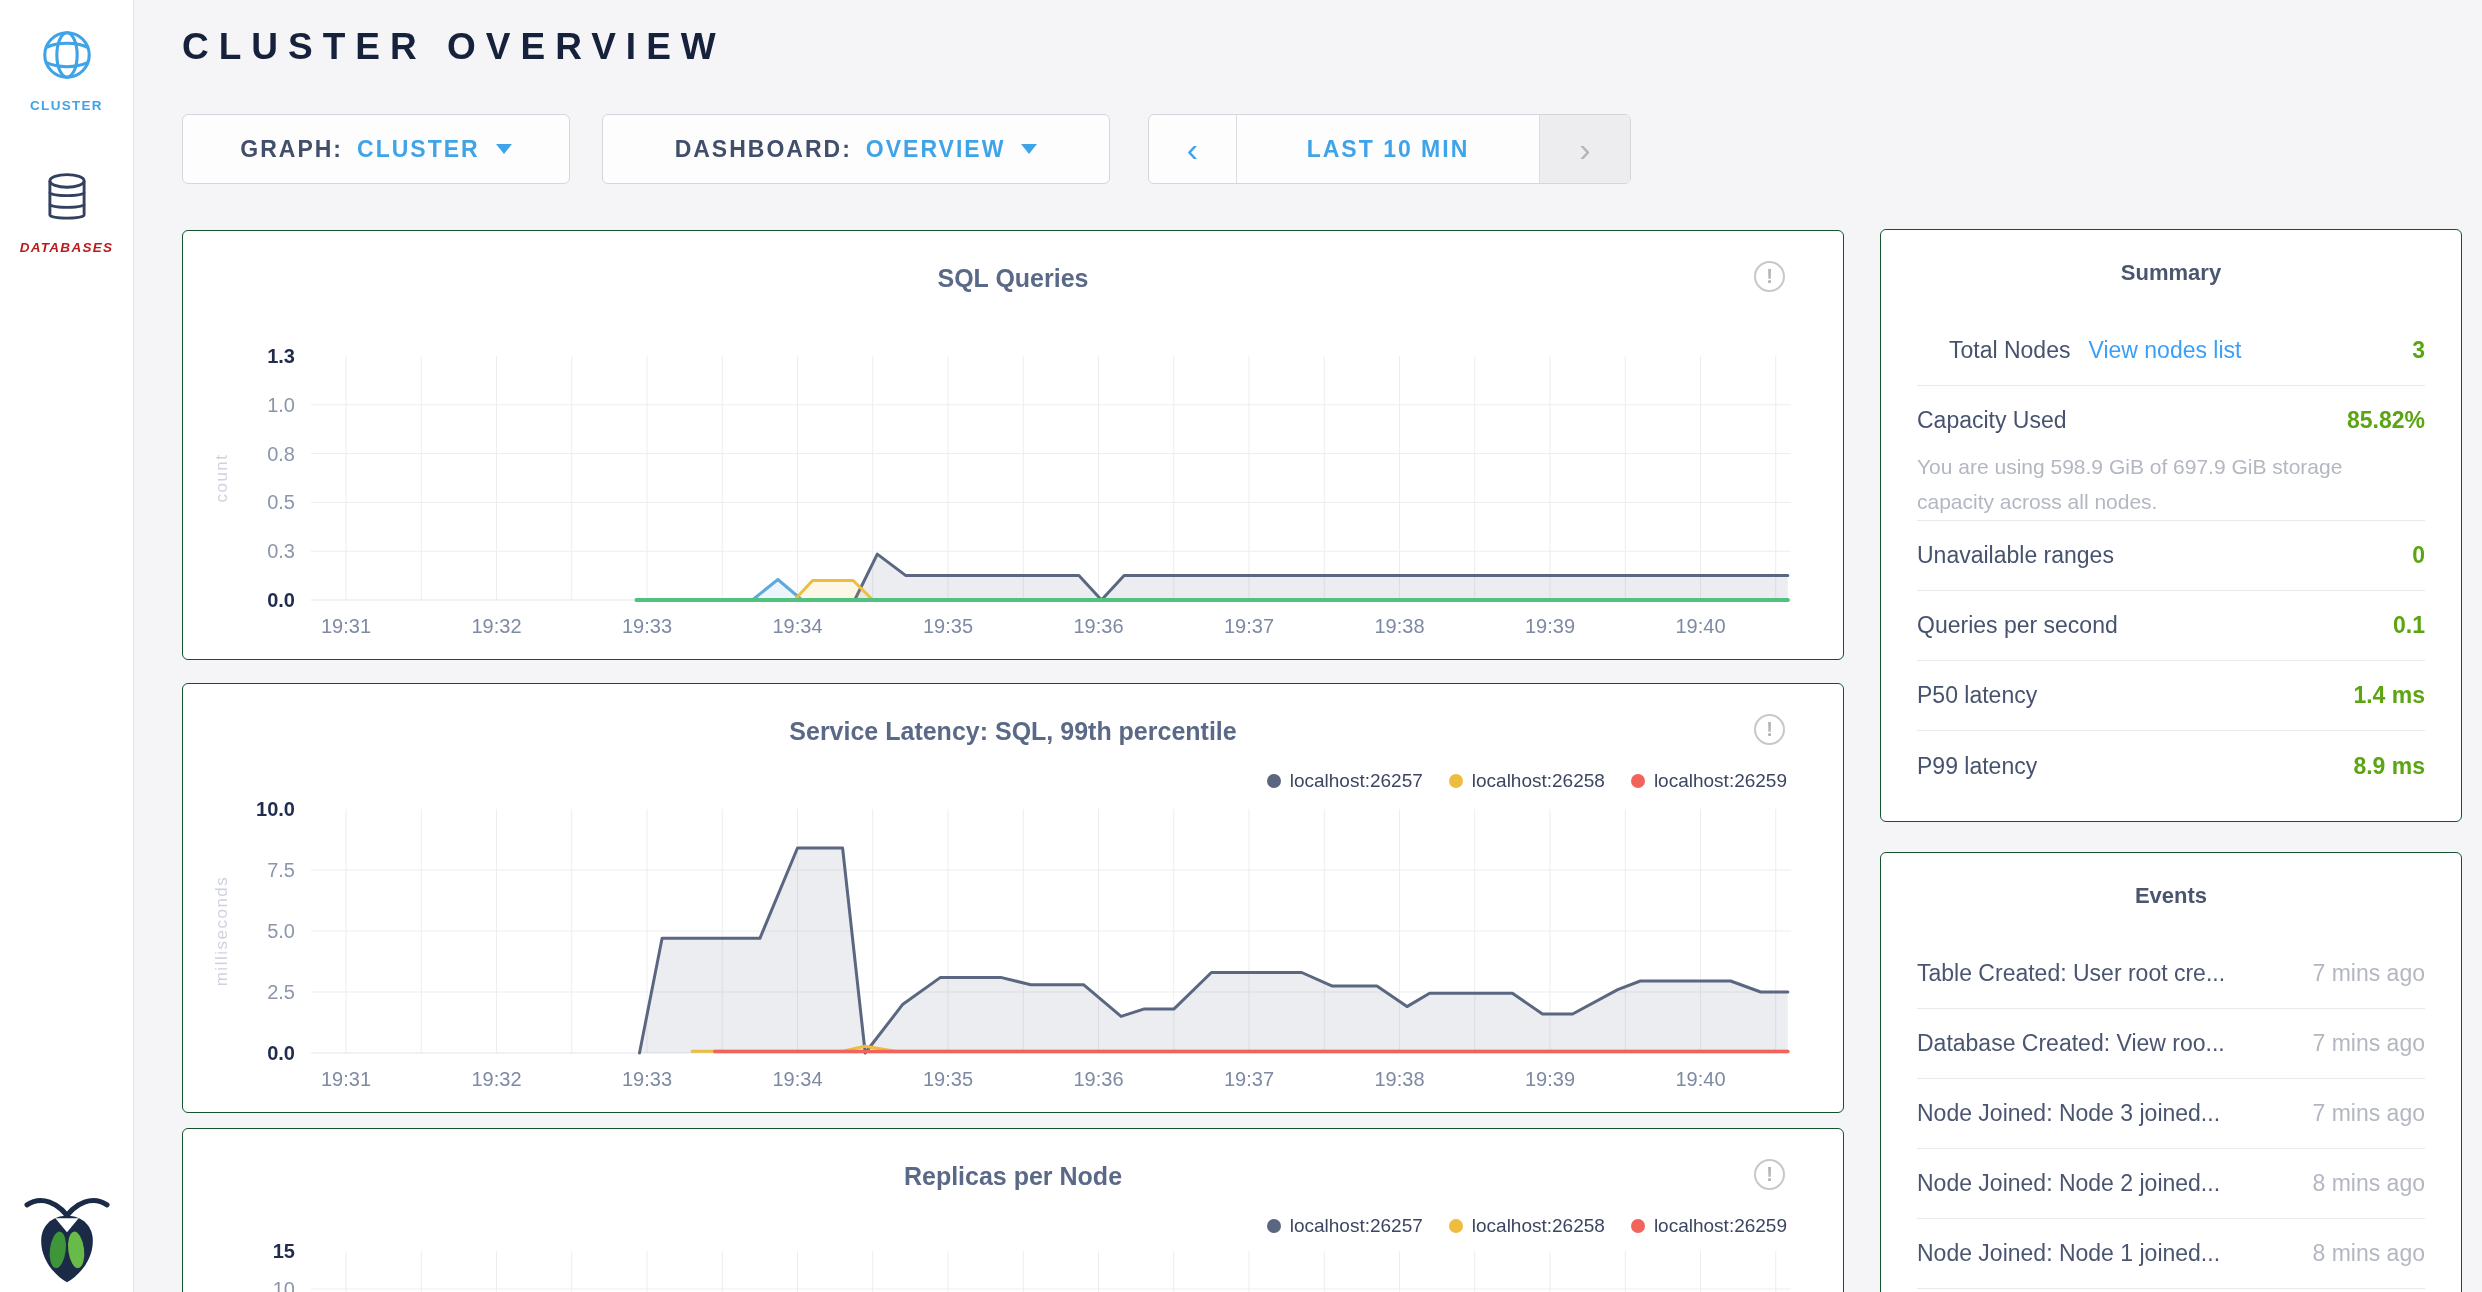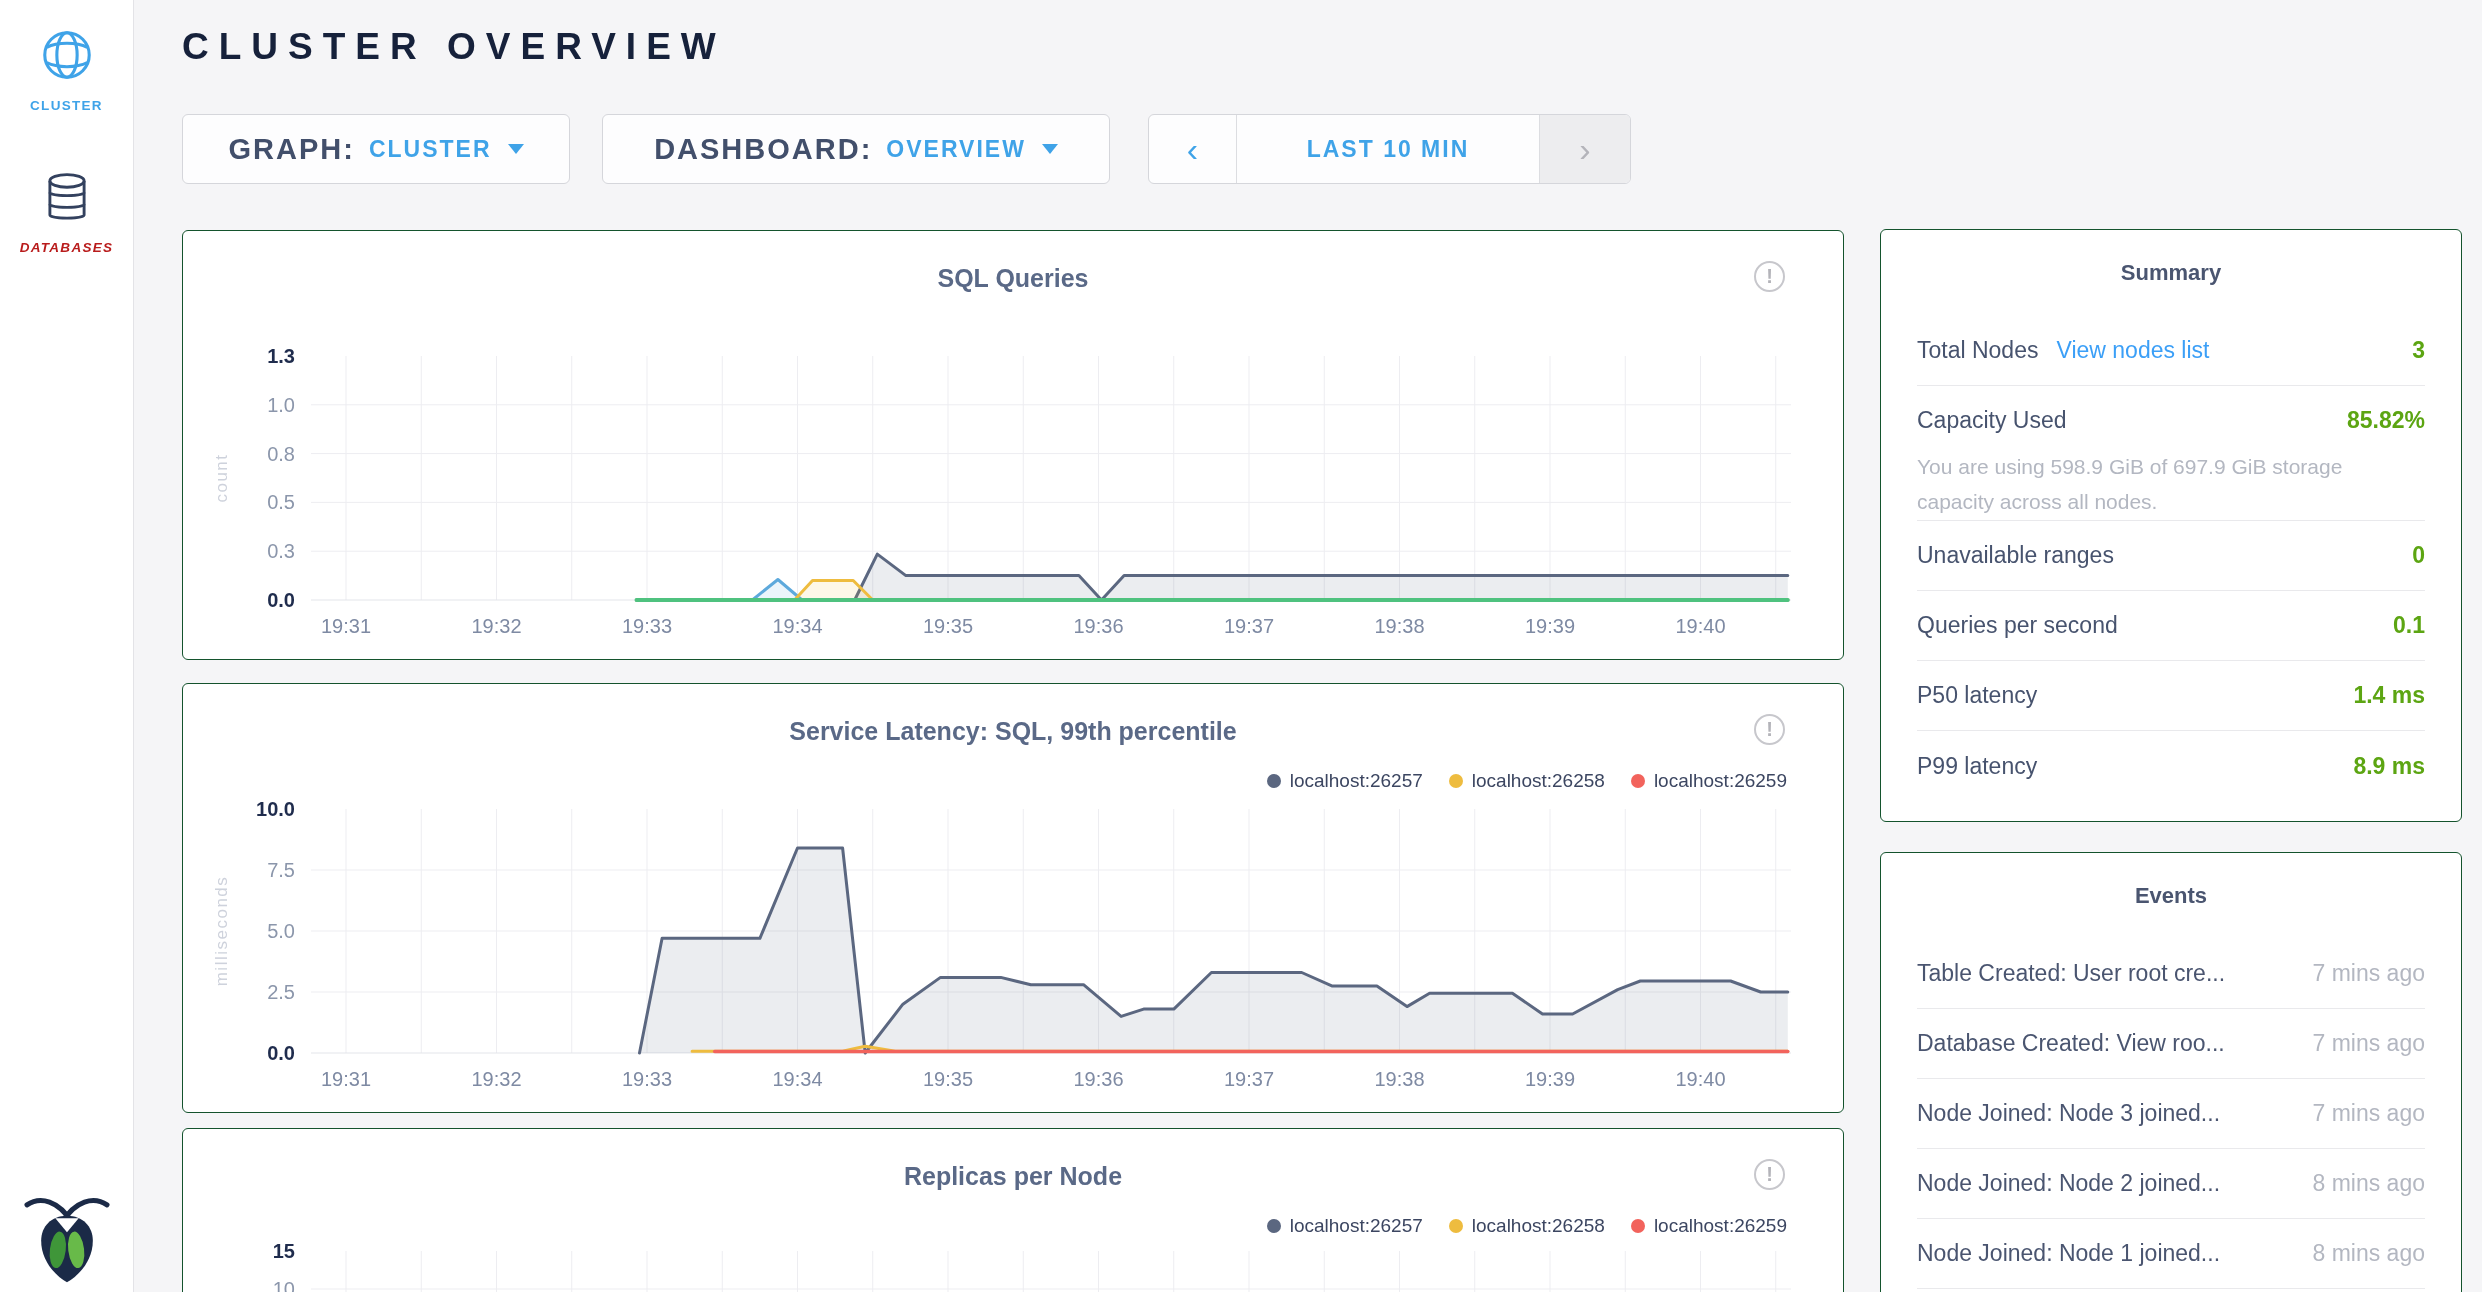--- a/index.html
+++ b/index.html
@@ -23,21 +23,21 @@
 
   
   .page-title { position:absolute; left:182px; top:26px; font-size:37px; font-weight:800;
                 letter-spacing:10px; color:#16213b; }
 
   
   .dd { position:absolute; top:114px; height:70px; background:#fdfdfe; border:1px solid #d5d6db;
         border-radius:6px; display:flex; align-items:center; justify-content:center; cursor:pointer; }
   #dd-graph { left:182px; width:388px; }
   #dd-dashboard { left:602px; width:508px; }
-  .dd-label { font-size:29px; font-weight:bold; letter-spacing:2px; color:#424f6b; }
+  .dd-label { font-size:23px; font-weight:bold; letter-spacing:2px; color:#424f6b; }
   .dd-value { font-size:23px; font-weight:bold; letter-spacing:2px; color:#3fa3e8; margin-left:14px; }
   .caret { display:inline-block; width:0; height:0; margin-left:16px;
            border-left:8px solid transparent; border-right:8px solid transparent;
            border-top:10px solid #3fa3e8; }
   .timesel { position:absolute; left:1148px; top:114px; width:483px; height:70px;
              border:1px solid #d5d6db; border-radius:6px; background:#fdfdfe;
              display:flex; align-items:stretch; overflow:hidden; }
   .timesel .seg { display:flex; align-items:center; justify-content:center; }
   .t-prev { width:88px; border-right:1px solid #dcdde1; font-size:34px; color:#3fa3e8;
             background:transparent; border-top:0; border-bottom:0; border-left:0; cursor:pointer;
@@ -71,21 +71,21 @@
   .panel-body { padding:0 36px; }
   .s-row { display:flex; align-items:center; justify-content:space-between;
            height:70px; border-bottom:1px solid #e9e9ec; font-size:23px; }
   .s-row.tall { display:block; height:135px; padding-top:12px; }
   .s-row.tall .s-line { display:flex; align-items:center; justify-content:space-between; height:44px; }
   .s-row:last-child { border-bottom:none; }
   .s-label { color:#47536e; }
   .s-link { color:#3b9ff7; margin-left:18px; cursor:pointer; }
   .s-value { color:#5ca512; font-weight:bold; white-space:nowrap; }
   .s-sub { font-size:21px; color:#b3b7c1; line-height:1.65; margin-top:8px; }
-  .s-left { display:flex; align-items:center; }
+  .s-left { display:flex; align-items:center;margin-left:32px; }
 
   
   .e-row { display:flex; align-items:center; justify-content:space-between;
            height:70px; border-bottom:1px solid #e9e9ec; }
   .e-text { font-size:23px; color:#4a5570; white-space:nowrap; }
   .e-time { font-size:23px; color:#b3b7c1; white-space:nowrap; margin-left:16px; }
 </style>
 </head>
 <body>
 

